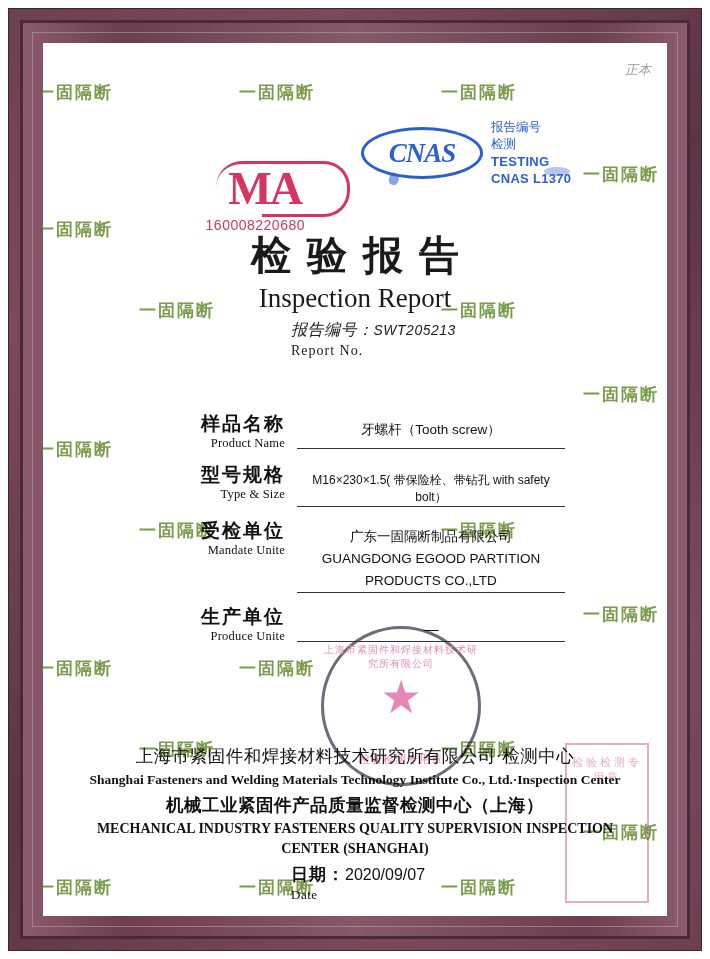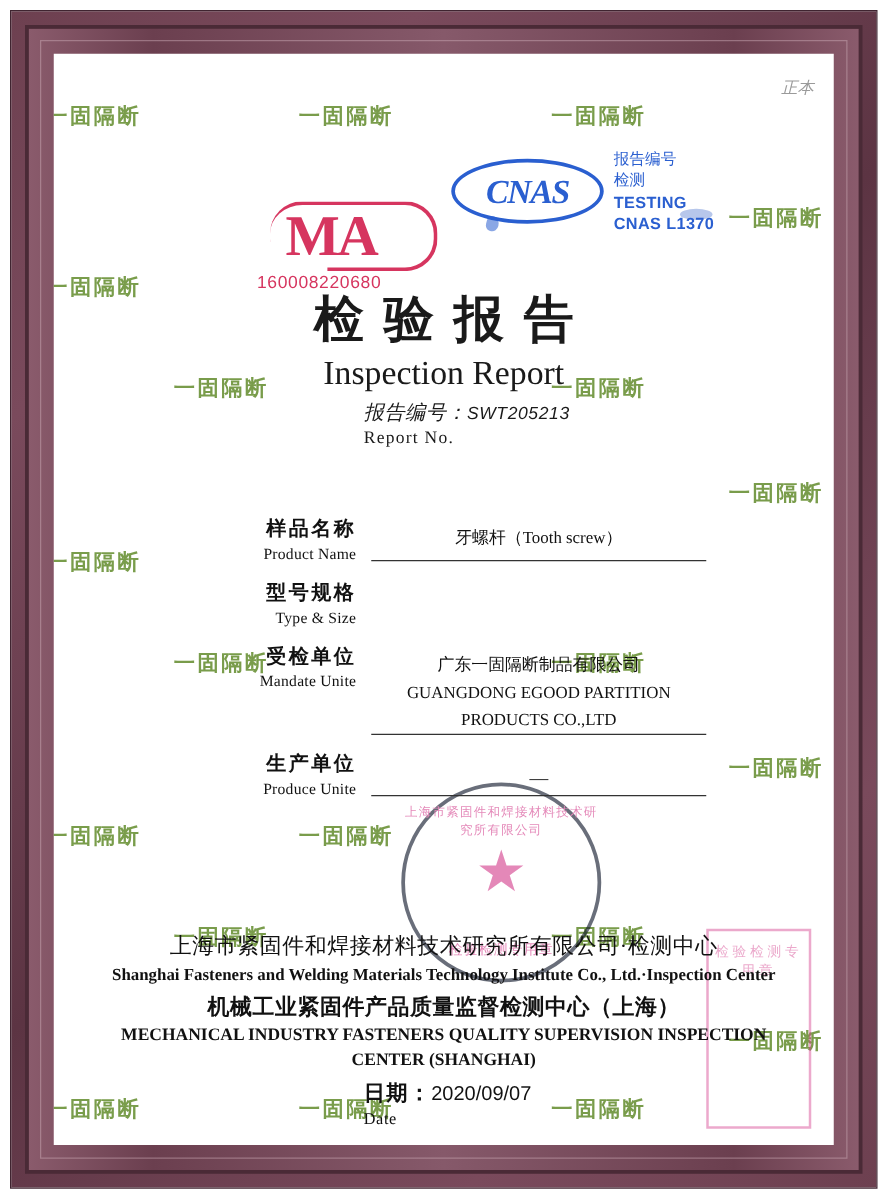--- a/index.html
+++ b/index.html
@@ -248,40 +248,40 @@
     margin-bottom: 13px;
     padding-left: 138px;
   }
   .field-label {
     width: 104px;
     text-align: right;
     padding-right: 12px;
     flex: none;
   }
   .fl-cn {
-    font-size: 16px;
+    font-size: 19px;
     font-weight: bold;
     letter-spacing: 2px;
     color: #111;
     line-height: 22px;
   }
   .fl-en {
     font-size: 12.5px;
     color: #111;
     line-height: 16px;
     letter-spacing: .2px;
   }
   .field-value {
     flex: 1;
     max-width: 268px;
     border-bottom: 1px solid #333;
     min-height: 36px;
     text-align: center;
     font-size: 13.5px;
-    font-family: Liberation Serif, serif;
+    font-family: Liberation Sans, sans-serif;
     color: #111;
     padding-top: 8px;
     box-sizing: border-box;
   }
   .field-value.two-line { min-height: 62px; line-height: 22px; padding-top: 6px;}
   .field-value .sub { display: block; }
   .field-value.dash { padding-top: 14px; font-size: 15px; }
 
   
   .seal {
@@ -471,20 +471,21 @@
           <div class="fl-en">Product Name</div>
         </div>
         <div class="field-value">牙螺杆（Tooth screw）</div>
       </div>
 
       <div class="field-row">
         <div class="field-label">
           <div class="fl-cn">型号规格</div>
           <div class="fl-en">Type &amp; Size</div>
         </div>
+        <div class="field-value" style="font-size:12px;">M16×230×1.5( 带保险栓、带钻孔 with safety bolt）</div>
       </div>
 
       <div class="field-row">
         <div class="field-label">
           <div class="fl-cn">受检单位</div>
           <div class="fl-en">Mandate Unite</div>
         </div>
         <div class="field-value two-line">
           <span class="sub">广东一固隔断制品有限公司</span>
           <span class="sub">GUANGDONG EGOOD PARTITION PRODUCTS CO.,LTD</span>

